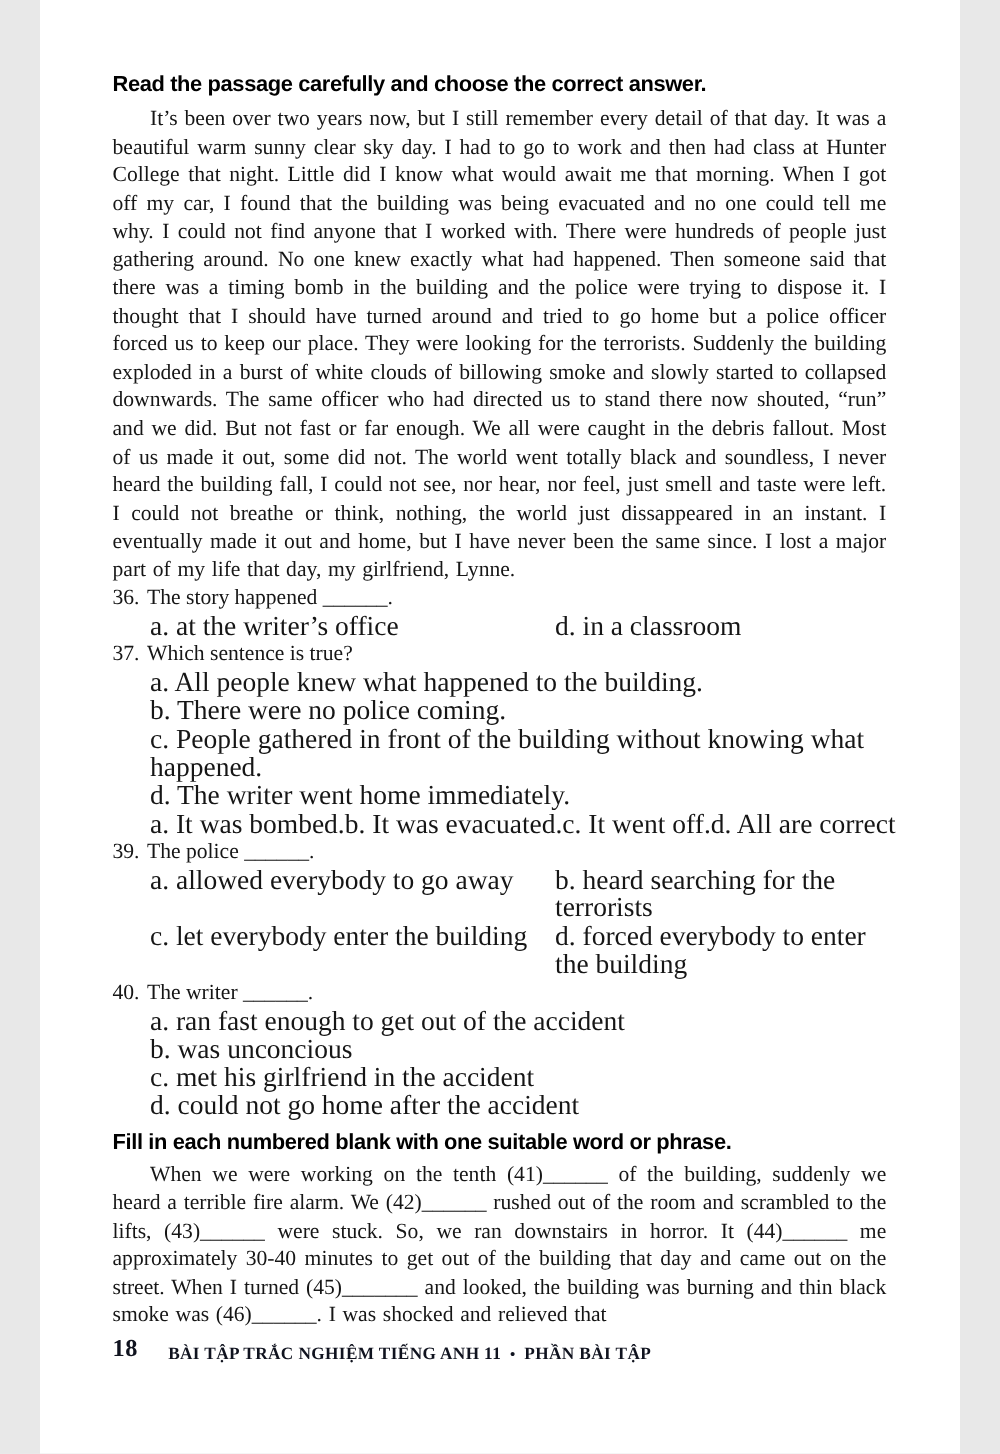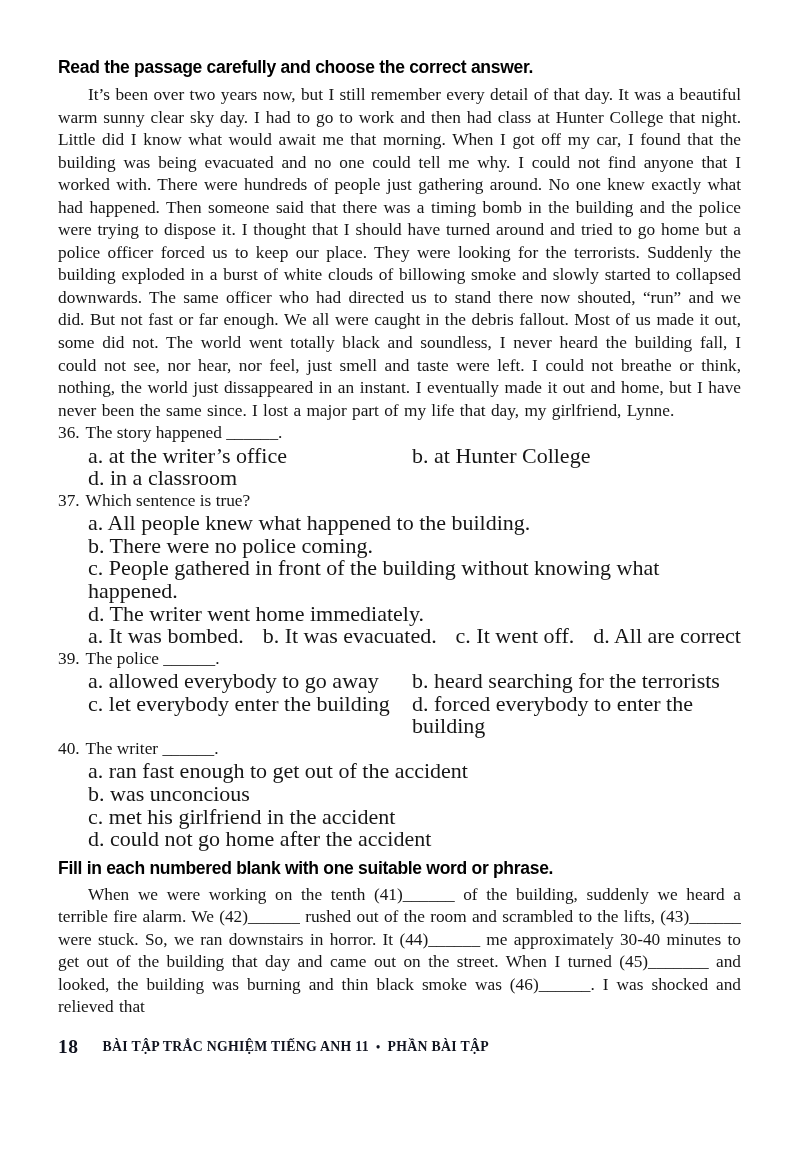--- a/index.html
+++ b/index.html
@@ -2,21 +2,21 @@
 <html><head>
 <meta charset="utf-8">
 <style>
   html, body {
     margin: 0;
     padding: 0;
     background: #e8e8e8;
   }
   .page {
     position: relative;
-    width: 800px;
+    width: 736px;
     height: 1163px;
     margin: 0 auto;
     background: #ffffff;
     box-sizing: border-box;
     padding: 57px 59px 0 58px;
     overflow: hidden;
     font-family: "Liberation Serif", "DejaVu Serif", serif;
     color: #161616;
   }
   .section-heading {
@@ -59,23 +59,23 @@
     grid-template-columns: 324px 1fr;
   }
   .opts-stack .opt { display: block; }
   .opts-inline {
     display: flex;
     justify-content: space-between;
   }
   .opt { white-space: nowrap; }
   .opts-stack .opt, .opts-grid .opt { white-space: normal; }
   .footer {
-    margin-top: 17px;
+    margin-top: 5px;
     display: flex;
-    align-items: center;
+    align-items: flex-end;
     color: #10131f;
   }
   .footer-page-number {
     font-weight: 700;
     font-size: 19.5px;
     letter-spacing: 0.5px;
   }
   .footer-text {
     margin-left: 24px;
     font-weight: 700;
@@ -95,21 +95,20 @@
 <div class="page">
 
   <h2 class="section-heading">Read the passage carefully and choose the correct answer.</h2>
 
   <p class="passage">It’s been over two years now, but I still remember every detail of that day. It was a beautiful warm sunny clear sky day. I had to go to work and then had class at Hunter College that night. Little did I know what would await me that morning. When I got off my car, I found that the building was being evacuated and no one could tell me why. I could not find anyone that I worked with. There were hundreds of people just gathering around. No one knew exactly what had happened. Then someone said that there was a timing bomb in the building and the police were trying to dispose it. I thought that I should have turned around and tried to go home but a police officer forced us to keep our place. They were looking for the terrorists. Suddenly the building exploded in a burst of white clouds of billowing smoke and slowly started to collapsed downwards. The same officer who had directed us to stand there now shouted, “run” and we did. But not fast or far enough. We all were caught in the debris fallout. Most of us made it out, some did not. The world went totally black and soundless, I never heard the building fall, I could not see, nor hear, nor feel, just smell and taste were left. I could not breathe or think, nothing, the world just dissappeared in an instant. I eventually made it out and home, but I have never been the same since. I lost a major part of my life that day, my girlfriend, Lynne.</p>
 
   <div class="question-block">
     <div class="q-line"><span class="q-num">36.</span><span>The story happened ______.</span></div>
     <div class="opts opts-grid">
       <span class="opt">a. at the writer’s office</span>
-      <span class="opt">b. at Hunter College</span>
       <span class="opt">d. in a classroom</span>
     </div>
   </div>
 
   <div class="question-block">
     <div class="q-line"><span class="q-num">37.</span><span>Which sentence is true?</span></div>
     <div class="opts opts-stack">
       <span class="opt">a. All people knew what happened to the building.</span>
       <span class="opt">b. There were no police coming.</span>
       <span class="opt">c. People gathered in front of the building without knowing what happened.</span>

